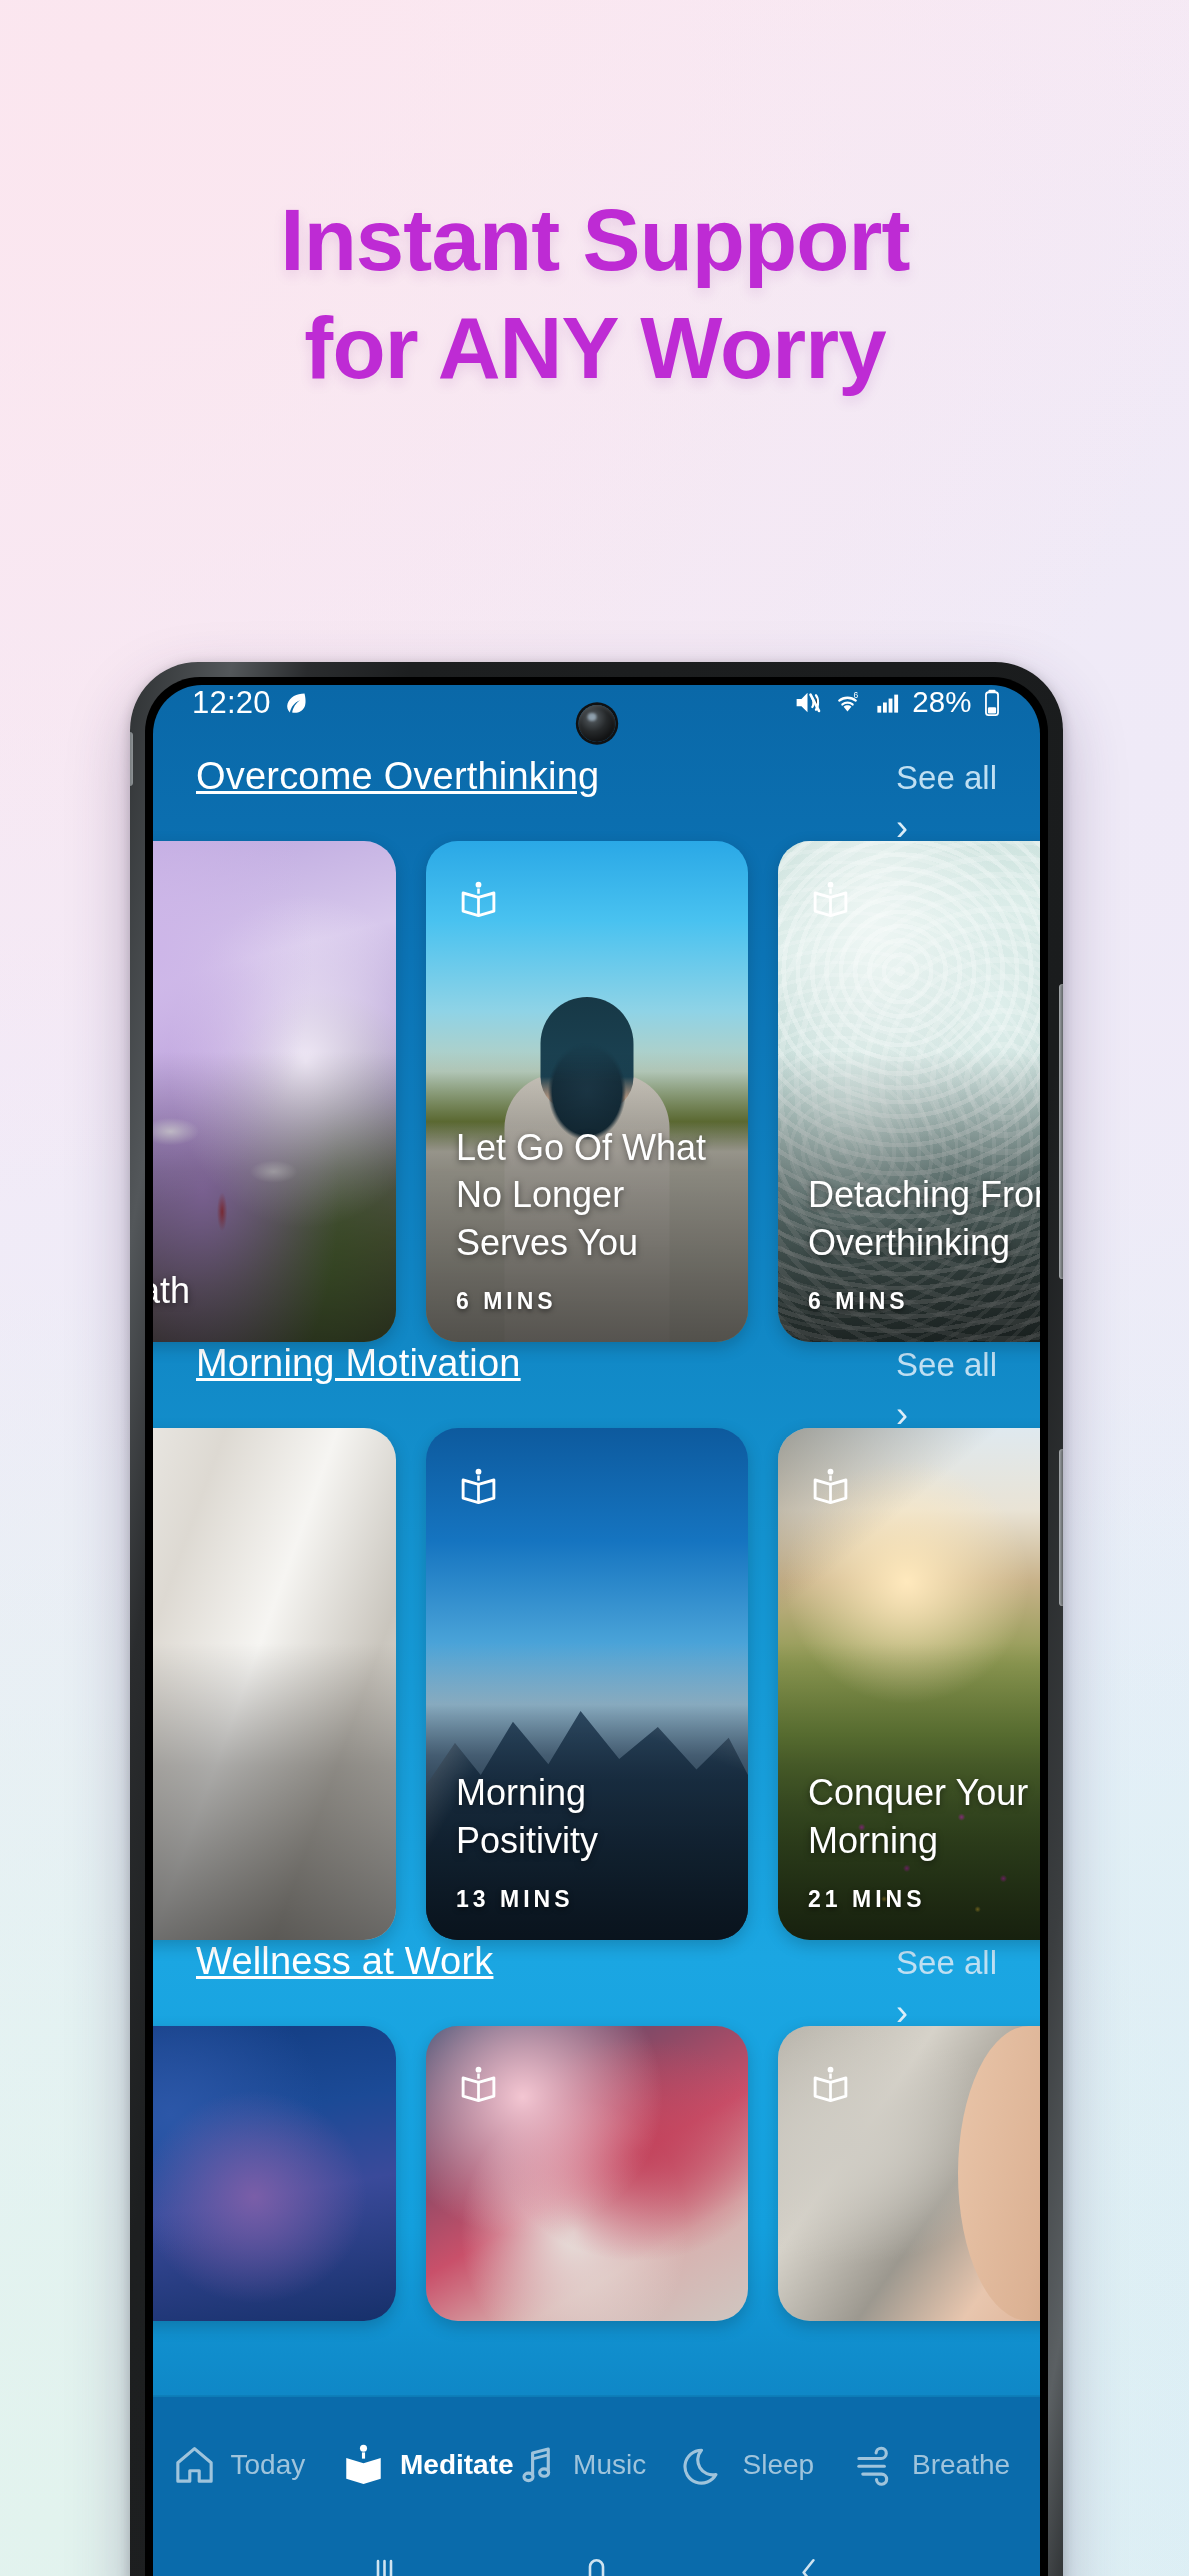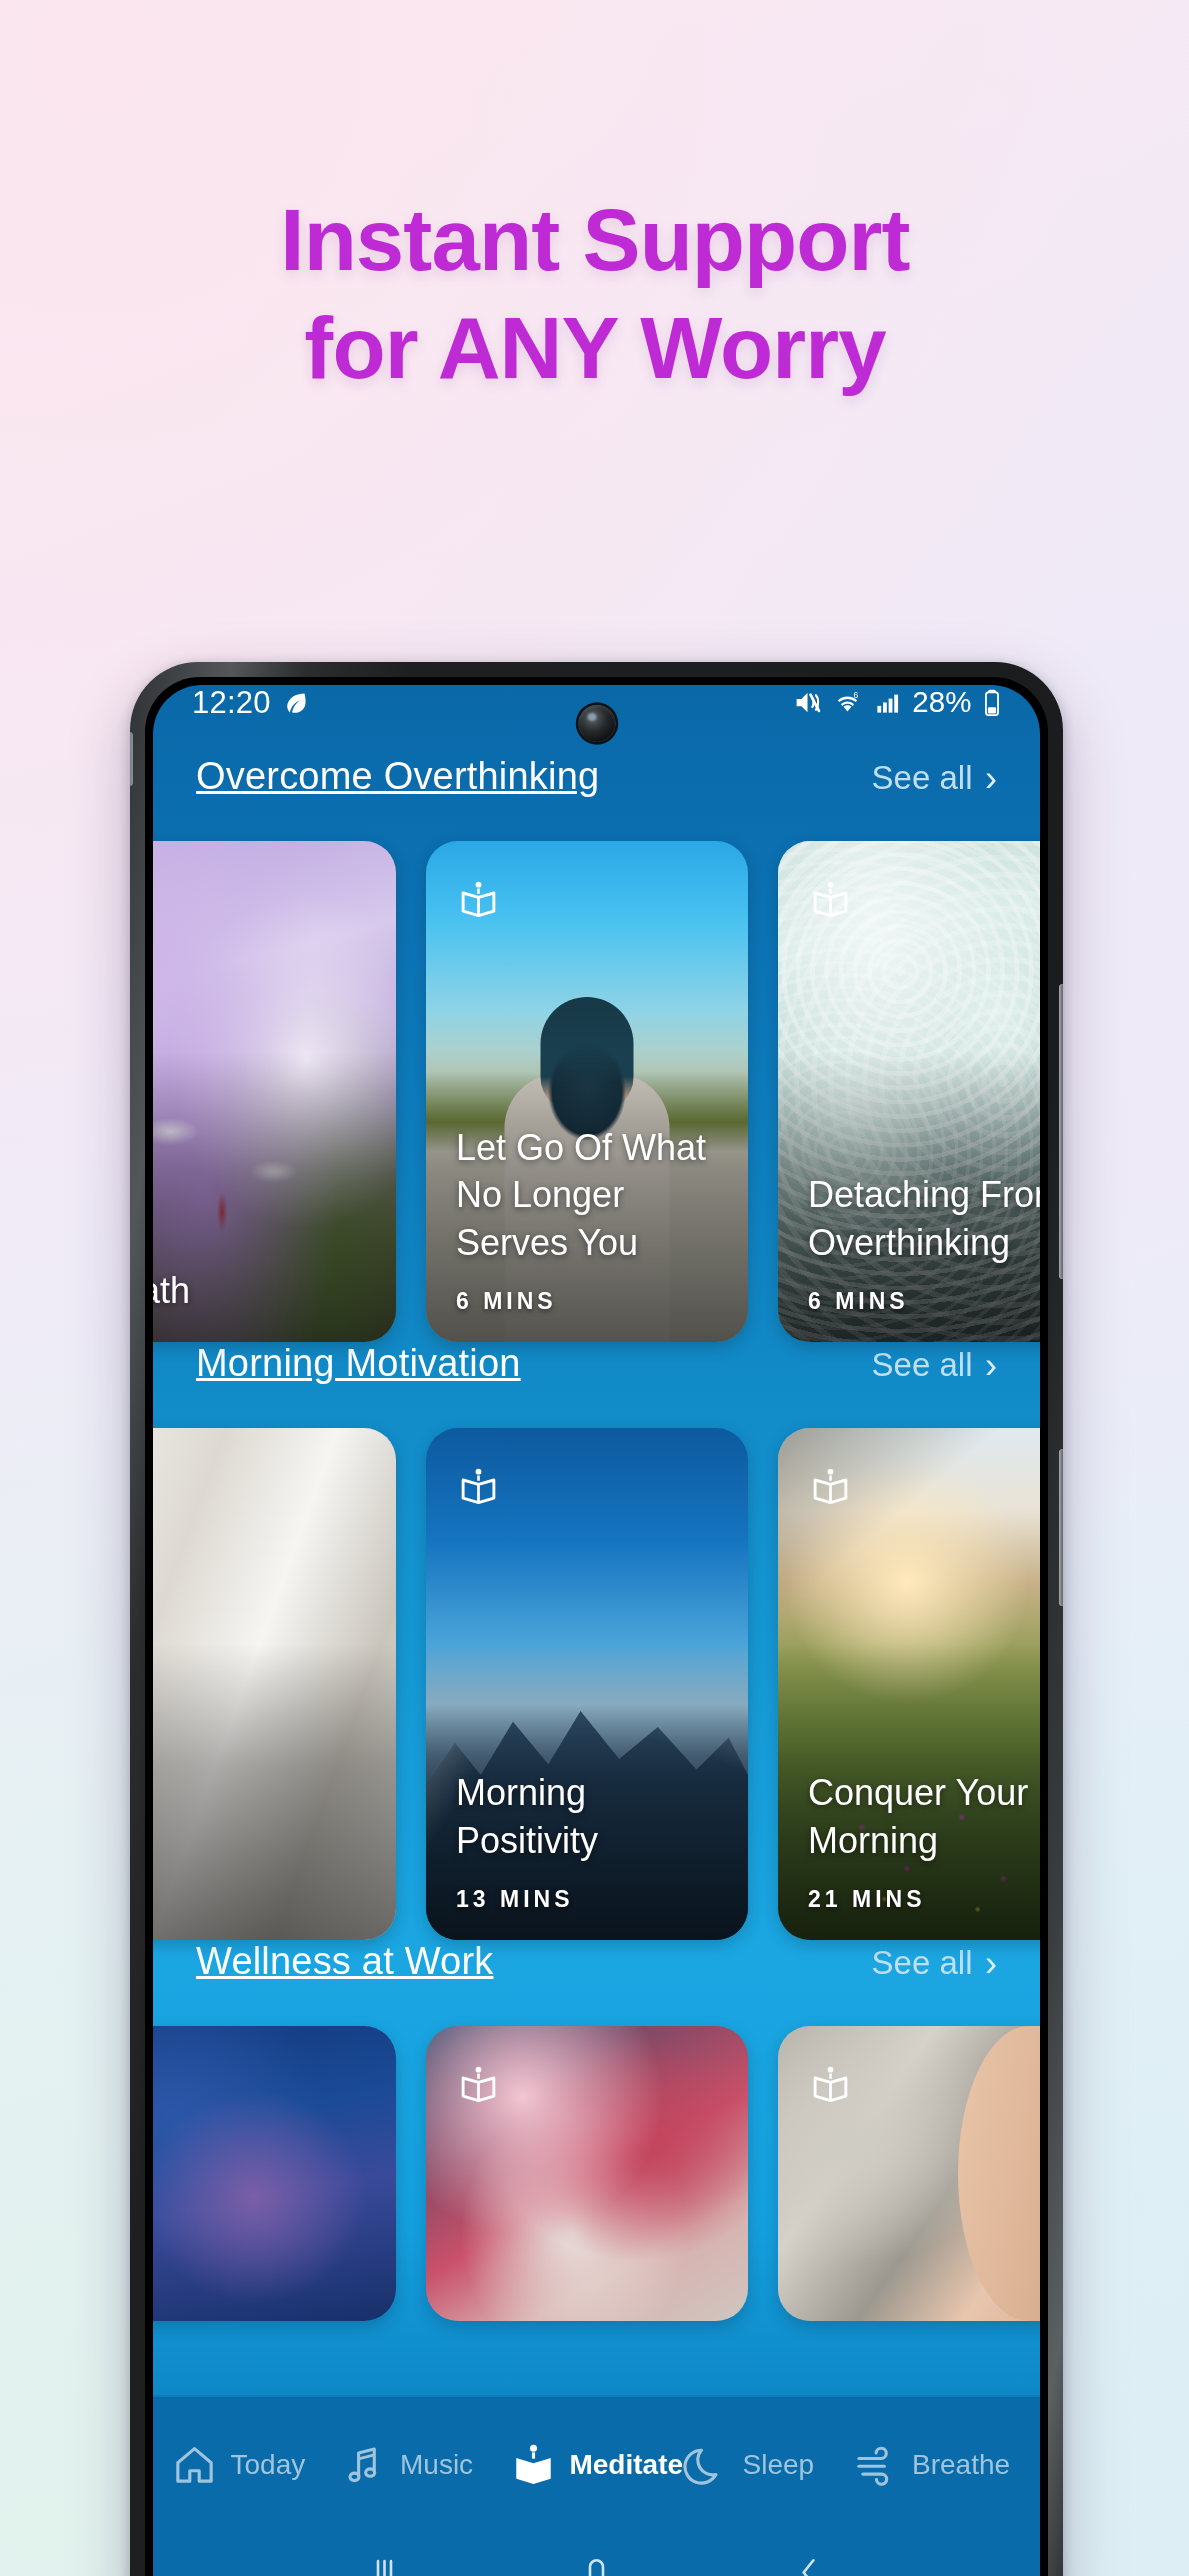--- a/index.html
+++ b/index.html
@@ -101,22 +101,22 @@
   }
   .section-head{
     display:flex; align-items:baseline;
     padding:0 43px;
     height:86px;
   }
   .section-title{
     color:#fff; font-size:38px; font-weight:400; letter-spacing:0.2px;text-decoration:underline;
   }
   .see-all{
-    margin-left:auto; display:flex; align-items:flex-end; gap:12.5px;
-    color:#BFDFF2; font-size:33px;
+    margin-left:auto; display:flex; align-items:flex-start; gap:12.5px;
+    color:#BFDFF2; font-size:33px;flex-direction:column;
   }
   .see-all .chev{ font-size:36px; color:#DCEEF9; line-height:1; }
 
   .row{
     display:flex; gap:30px;
     padding-left:0; margin-left:-79px;
     height:501px;
   }
   .row.r2{ height:512px; }
   .row.r3{ height:295px; }
@@ -483,40 +483,40 @@
 
       <div class="bottomnav">
         <div class="nav-item">
           <span>
             <svg class="ic" width="47" height="47" viewBox="0 0 24 24">
               <path d="M3.5 10.6L12 3.4l8.5 7.2V20H14.4v-5.3H9.6V20H3.5z" fill="none" stroke="currentColor" stroke-width="1.6" stroke-linejoin="round"></path>
             </svg>
           </span>
           <span class="nav-label">Today</span>
         </div>
+        <div class="nav-item active">
+          <span>
+            <svg class="ic" width="47" height="47" viewBox="0 0 24 24">
+              <circle cx="12" cy="3.2" r="1.8" fill="currentColor"></circle>
+              <path d="M12 5.3v3.2" stroke="currentColor" stroke-width="1.6"></path>
+              <path d="M3.2 8.2l8.8 2.6 8.8-2.6v10.6L12 21.5 3.2 18.8z" fill="currentColor"></path>
+            </svg>
+          </span>
+          <span class="nav-label">Meditate</span>
+        </div>
         <div class="nav-item">
           <span>
             <svg class="ic" width="47" height="47" viewBox="0 0 24 24">
               <path d="M9.5 17.5V5.6l8-2v11.6" fill="none" stroke="currentColor" stroke-width="1.6" stroke-linejoin="round"></path>
               <path d="M9.5 8.6l8-2" stroke="currentColor" stroke-width="1.4"></path>
               <ellipse cx="7.4" cy="17.8" rx="2.3" ry="1.9" fill="none" stroke="currentColor" stroke-width="1.6"></ellipse>
               <ellipse cx="15.4" cy="15.6" rx="2.3" ry="1.9" fill="none" stroke="currentColor" stroke-width="1.6"></ellipse>
             </svg>
           </span>
           <span class="nav-label">Music</span>
-        </div>
-        <div class="nav-item active">
-          <span>
-            <svg class="ic" width="47" height="47" viewBox="0 0 24 24">
-              <circle cx="12" cy="3.2" r="1.8" fill="currentColor"></circle>
-              <path d="M12 5.3v3.2" stroke="currentColor" stroke-width="1.6"></path>
-              <path d="M3.2 8.2l8.8 2.6 8.8-2.6v10.6L12 21.5 3.2 18.8z" fill="currentColor"></path>
-            </svg>
-          </span>
-          <span class="nav-label">Meditate</span>
         </div>
         <div class="nav-item">
           <span>
             <svg class="ic" width="47" height="47" viewBox="0 0 24 24">
               <path d="M16.8 16.6A7.6 7.6 0 0 1 9.4 4.2a8.4 8.4 0 1 0 7.4 12.4z" fill="none" stroke="currentColor" stroke-width="1.6" stroke-linejoin="round"></path>
             </svg>
           </span>
           <span class="nav-label">Sleep</span>
         </div>
         <div class="nav-item">

